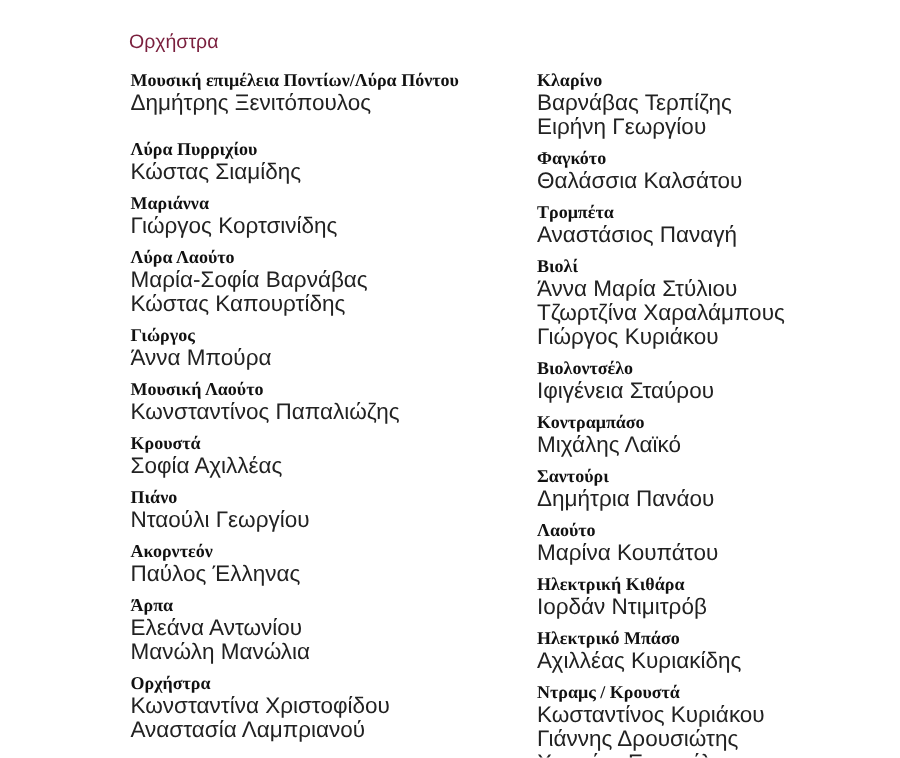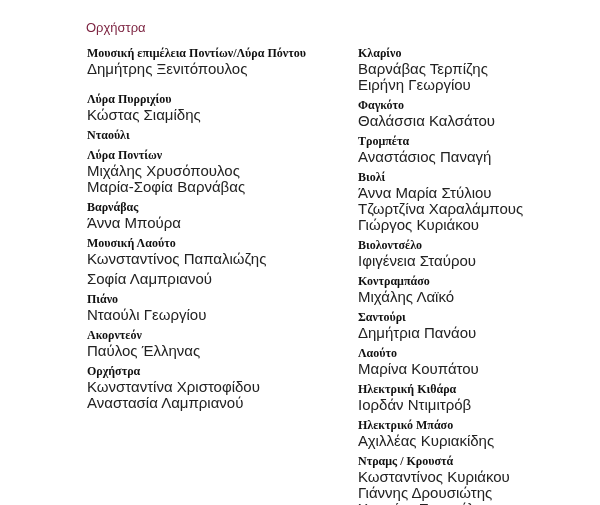--- a/index.html
+++ b/index.html
@@ -22,45 +22,52 @@
 <div class="col col-left" id="left-col">
     <div class="section big-gap">
       <div class="heading">Μουσική επιμέλεια Ποντίων/Λύρα Πόντου</div>
       <div class="name">Δημήτρης Ξενιτόπουλος</div>
     </div>
     <div class="section">
       <div class="heading">Λύρα Πυρριχίου</div>
       <div class="name">Κώστας Σιαμίδης</div>
     </div>
     <div class="section">
-      <div class="heading">Νταούλι</div>
+      <div class="heading">Μαριάννα</div>
+      <div class="name">Γιώργος Κορτσινίδης</div>
     </div>
     <div class="section">
-      <div class="heading">Λύρα Ποντίων</div>
-      <div class="name">Μιχάλης Χρυσόπουλος</div>
+      <div class="heading">Λύρα Λαούτο</div>
       <div class="name">Μαρία-Σοφία Βαρνάβας</div>
+      <div class="name">Κώστας Καπουρτίδης</div>
     </div>
     <div class="section">
-      <div class="heading">Βαρνάβας</div>
+      <div class="heading">Γιώργος</div>
       <div class="name">Άννα Μπούρα</div>
     </div>
     <div class="section">
       <div class="heading">Μουσική Λαούτο</div>
       <div class="name">Κωνσταντίνος Παπαλιώζης</div>
     </div>
     <div class="section">
-      <div class="name">Σοφία Λαμπριανού</div>
+      <div class="heading">Κρουστά</div>
+      <div class="name">Σοφία Αχιλλέας</div>
     </div>
     <div class="section">
       <div class="heading">Πιάνο</div>
       <div class="name">Νταούλι Γεωργίου</div>
     </div>
     <div class="section">
       <div class="heading">Ακορντεόν</div>
       <div class="name">Παύλος Έλληνας</div>
+    </div>
+    <div class="section">
+      <div class="heading">Άρπα</div>
+      <div class="name">Ελεάνα Αντωνίου</div>
+      <div class="name">Μανώλη Μανώλια</div>
     </div>
     <div class="section">
       <div class="heading">Ορχήστρα</div>
       <div class="name">Κωνσταντίνα Χριστοφίδου</div>
       <div class="name">Αναστασία Λαμπριανού</div>
     </div>
   </div>
 <div class="col col-right" id="right-col">
     <div class="section">
       <div class="heading">Κλαρίνο</div>

